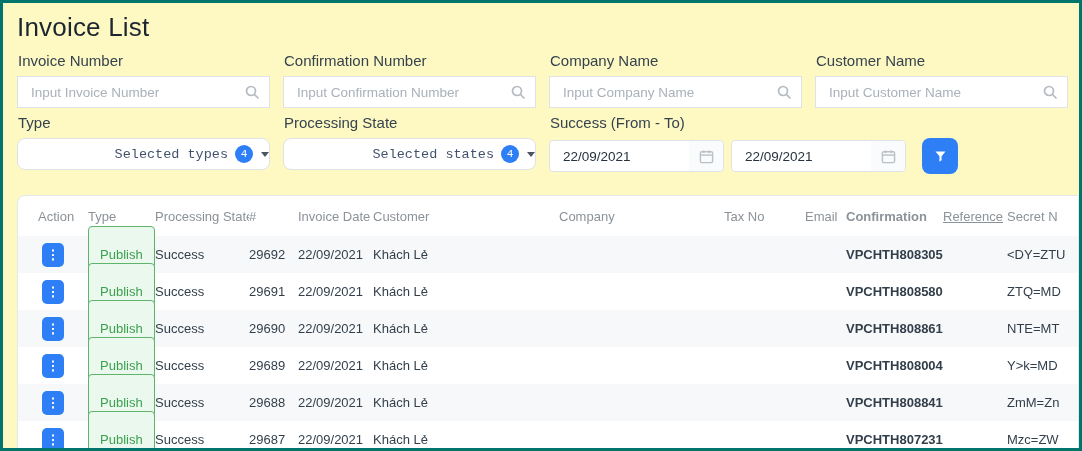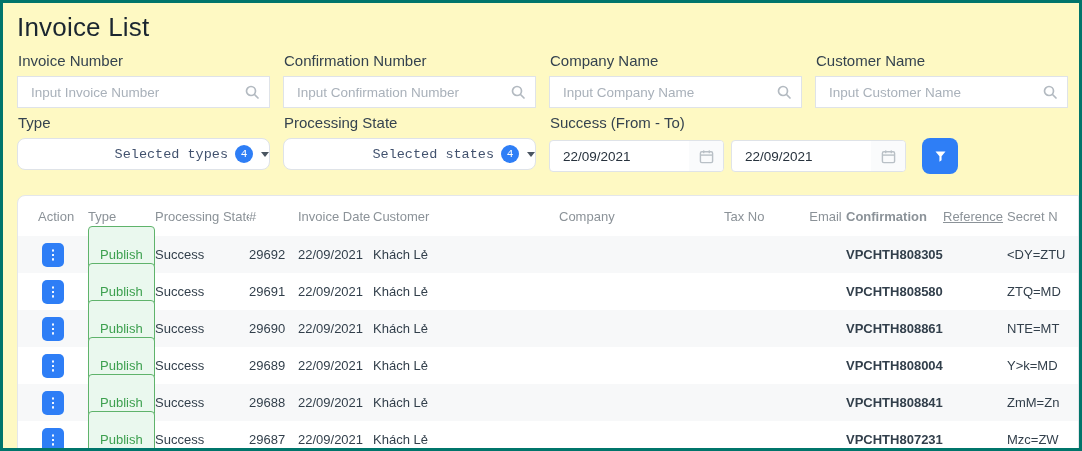--- a/index.html
+++ b/index.html
@@ -43,21 +43,21 @@
   .trow.striped{background:#f7f8f9;}
   .cell{flex:none;overflow:hidden;text-overflow:clip;}
   .c-action{width:50px;}
   .c-type{width:67px;}
   .c-state{width:94px;}
   .c-num{width:49px;}
   .c-date{width:75px;}
   .c-customer{width:186px;}
   .c-company{width:165px;}
   .c-taxno{width:81px;}
-  .c-email{width:41px;text-align:center;}
+  .c-email{width:41px;}
   .c-conf{width:97px;font-weight:bold;}
   .c-ref{width:64px;text-decoration:underline;}
   .c-secret{width:110px;overflow:visible;}
 
   .kebab-btn{width:22px;height:24px;margin-left:4px;border:none;border-radius:5px;background:#2e7ef6;
     color:#fff;display:flex;align-items:center;justify-content:center;cursor:pointer;}
   .kebab-btn span{font-size:13px;font-weight:bold;line-height:1;}
   .chip{display:inline-block;padding:20px 11px;border:1px solid #5fb36b;border-radius:4px;
     background:#eaf8ee;color:#3da04f;font-size:13px;}
 </style>

